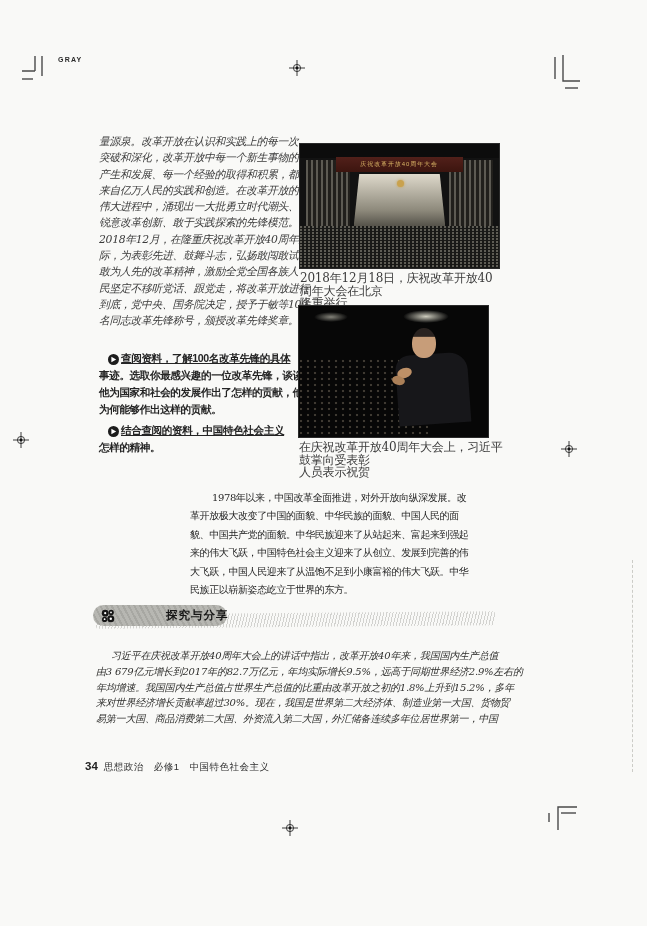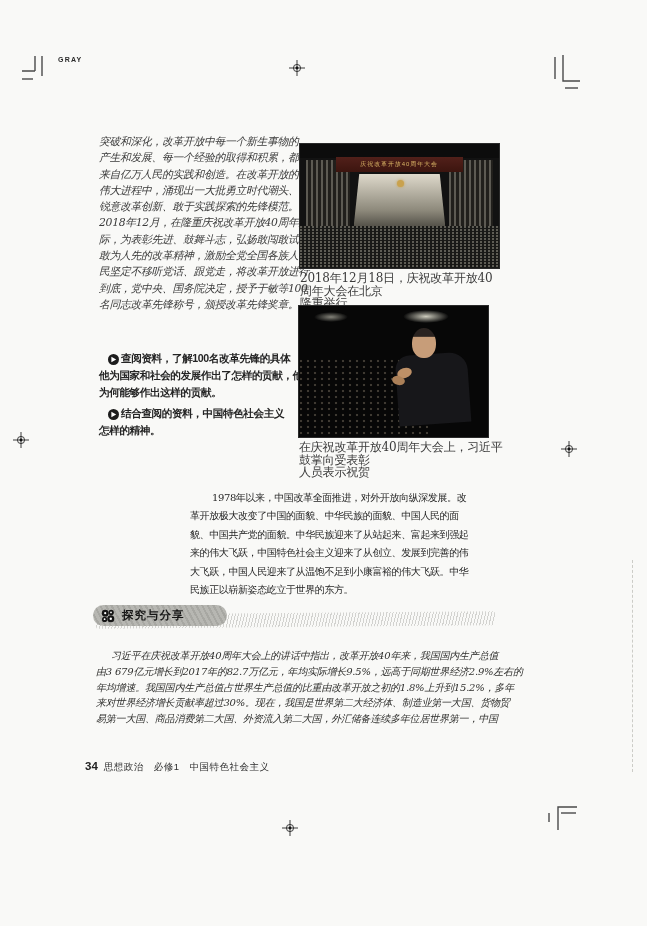--- a/index.html
+++ b/index.html
@@ -18,21 +18,21 @@
   .regmark svg, .cornermark svg{display:block;}
   .print-label{font-size:7px;font-weight:bold;letter-spacing:1.2px;color:#2b2b2b;}
 
   
   .left-col{left:99px;top:134px;width:196px;}
   .left-col .ln{font-size:10.8px;line-height:16.3px;color:#3a3a3a;white-space:nowrap;letter-spacing:-0.3px;}
 
   
   .activity{left:99px;top:350px;width:200px;}
   .activity .ln{font-size:10.6px;line-height:17px;color:#242424;font-weight:600;white-space:nowrap;letter-spacing:-0.4px;}
-  .activity .first{padding-left:22px;position:relative;}
+  .activity .first{padding-left:22px;position:relative;text-decoration:underline;}
   .activity .item2{margin-top:4px;}
   .bullet{position:absolute;left:9px;top:3.5px;width:11px;height:11px;border-radius:50%;background:#1c1c1c;display:inline-block;}
   .bullet svg{display:block;}
 
   
   .photo{background:#121212;box-shadow:0 0 0 1px #2a2a2a;overflow:hidden;}
   .photo1{left:300px;top:144px;width:199px;height:124px;}
   .photo2{left:299px;top:306px;width:189px;height:131px;background:#070707;}
   .caption{color:#3c3c3c;font-size:12px;line-height:12.5px;letter-spacing:-0.2px;}
   .cap1{left:300px;top:272px;width:204px;}
@@ -76,21 +76,21 @@
 
   
   .explore-strip{left:96px;top:613px;width:399px;height:14px;
     background:linear-gradient(#d4d4d0,#c7c7c2);
     background-image:repeating-linear-gradient(104deg,rgba(110,110,104,.28) 0 1px,transparent 1px 3px);
     border-radius:2px;transform:rotate(-.5deg);}
   .explore-pill{left:93px;top:605px;width:134px;height:21px;border-radius:11px;
     background:#b7b7b2;
     background-image:repeating-linear-gradient(62deg,rgba(85,85,80,.16) 0 2px,transparent 2px 5px);
     display:flex;align-items:center;gap:6px;padding-left:7px;box-sizing:border-box;}
-  .explore-title{font-size:11.5px;font-weight:bold;color:#161616;letter-spacing:1px;white-space:nowrap;}
+  .explore-title{font-size:11.5px;font-weight:bold;color:#161616;letter-spacing:1px;white-space:nowrap;margin-left:44px;}
 
   
   .explore-text{left:96px;top:648px;width:396px;}
   .explore-text .ln{font-size:10px;line-height:15.8px;color:#30302e;white-space:nowrap;letter-spacing:-0.2px;}
   .explore-text .indent{padding-left:15px;}
 
   
   .footer{left:85px;top:760px;display:flex;align-items:baseline;gap:6px;}
   .footer .pagenum{font-size:11.5px;font-weight:bold;color:#222;}
   .footer .meta{font-size:9.5px;color:#2e2e2e;letter-spacing:.5px;display:flex;gap:10px;}
@@ -152,20 +152,21 @@
 <div class="abs cornermark" style="left:544px;top:800px;">
   <svg width="38" height="48" viewBox="0 0 38 48" stroke="#4a4a4a" stroke-width="1.4" fill="none">
     <line x1="5" y1="13" x2="5" y2="22"></line>
     <path d="M14,30 V7 H33"></path>
     <line x1="17" y1="13" x2="32" y2="13"></line>
   </svg>
 </div>
 <div class="abs scan-line"></div>
 
 <div class="abs left-col kai">
+  <div class="ln">量源泉。改革开放在认识和实践上的每一次</div>
   <div class="ln">突破和深化，改革开放中每一个新生事物的</div>
   <div class="ln">产生和发展、每一个经验的取得和积累，都</div>
   <div class="ln">来自亿万人民的实践和创造。在改革开放的</div>
   <div class="ln">伟大进程中，涌现出一大批勇立时代潮头、</div>
   <div class="ln">锐意改革创新、敢于实践探索的先锋模范。</div>
   <div class="ln">2018年12月，在隆重庆祝改革开放40周年之</div>
   <div class="ln">际，为表彰先进、鼓舞斗志，弘扬敢闯敢试、</div>
   <div class="ln">敢为人先的改革精神，激励全党全国各族人</div>
   <div class="ln">民坚定不移听党话、跟党走，将改革开放进行</div>
   <div class="ln">到底，党中央、国务院决定，授予于敏等100</div>
@@ -175,20 +176,21 @@
 <div class="abs activity hei">
   <div>
     <div class="ln first">
       <span class="bullet">
         <svg width="11" height="11" viewBox="0 0 11 11">
             <polygon points="3.4,2.8 8.2,5.5 3.4,8.2" fill="#fff"></polygon>
           </svg>
       </span>
       <span>查阅资料，了解100名改革先锋的具体</span>
     </div>
+    <div class="ln">事迹。选取你最感兴趣的一位改革先锋，谈谈</div>
     <div class="ln">他为国家和社会的发展作出了怎样的贡献，他</div>
     <div class="ln">为何能够作出这样的贡献。</div>
   </div>
   <div class="item2">
     <div class="ln first">
       <span class="bullet">
         <svg width="11" height="11" viewBox="0 0 11 11">
             <polygon points="3.4,2.8 8.2,5.5 3.4,8.2" fill="#fff"></polygon>
           </svg>
       </span>

